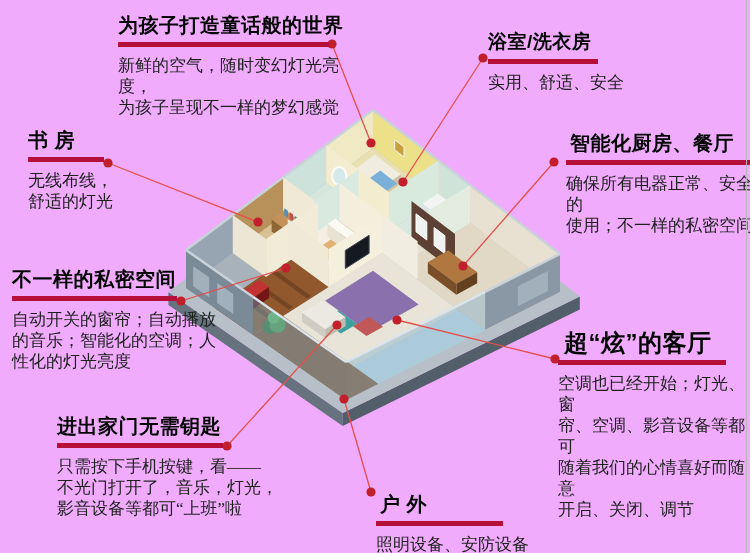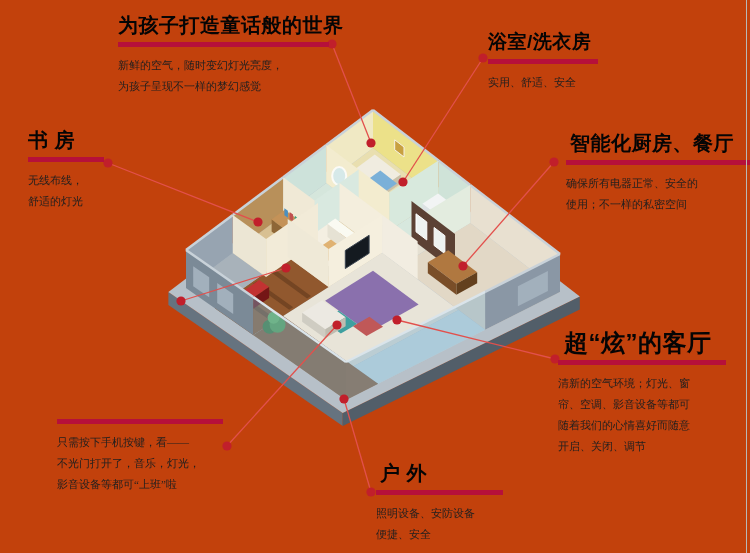--- a/index.html
+++ b/index.html
@@ -1,31 +1,31 @@
 <!DOCTYPE html>
 <html><head>
 <meta charset="utf-8">
 <style>
   html,body{margin:0;padding:0;background:#fff;}
-  .stage{position:relative;width:750px;height:553px;background:#c2410c;overflow:hidden;
+  .stage{position:relative;width:750px;height:553px;background:#f0abfc;overflow:hidden;
          font-family:"Liberation Sans",sans-serif;}
   #house-svg{position:absolute;left:0;top:0;width:750px;height:553px;}
   .callout{position:absolute;}
   .ct{font-weight:bold;font-size:20px;line-height:24px;color:#050505;letter-spacing:0.5px;white-space:pre;}
   .cu{height:5px;background:#b6103a;margin-top:5px;}
-  .cb{font-family:"Liberation Serif",serif;font-size:11px;line-height:21px;color:#1f1f1f;
+  .cb{font-family:"Liberation Serif",serif;font-size:17px;line-height:21px;color:#1f1f1f;
       margin-top:8px;white-space:pre-line;}
   #co-children{left:118px;top:13px;width:250px;}  #co-children .cu{width:211px;}
   #co-bath{left:488px;top:30px;width:185px;}      #co-bath .ct{font-size:19px;}  #co-bath .cu{width:110px;}
   #co-study{left:28px;top:128px;width:140px;}     #co-study .cu{width:76px;}
   #co-kitchen{left:558px;top:131px;width:192px;margin-left:8px;}  #co-kitchen .ct{padding-left:4px;} #co-kitchen .cu{width:186px;}
   #co-private{left:12px;top:267px;width:205px;}   #co-private .cu{width:165px;}
   #co-entry{left:57px;top:414px;width:225px;}     #co-entry .cu{width:166px;}
   #co-living{left:558px;top:331px;width:192px;}   #co-living .ct{font-size:24px;padding-left:6px;} #co-living .cu{width:168px;}
-  #co-outdoor{left:376px;top:461px;width:175px;}  #co-outdoor .ct{padding-left:4px;} #co-outdoor .cu{width:127px;}
+  #co-outdoor{left:376px;top:461px;width:175px;}  #co-outdoor .ct{padding-left:4px;margin-top:31px;} #co-outdoor .cu{width:127px;}
   .edge-line{position:absolute;right:3px;top:0;bottom:0;width:1px;background:#b8b8b8;}
 </style>
 </head>
 <body>
 
 <div class="stage">
 
   <svg id="house-svg" viewBox="0 0 750 553" xmlns="http://www.w3.org/2000/svg">
       <polygon points="168.4,292.0 342.7,413.1 342.7,426.1 168.4,305.0" fill="#66737f"></polygon>
       <polygon points="342.7,413.1 579.8,296.4 579.8,309.4 342.7,426.1" fill="#525e69"></polygon>
@@ -173,32 +173,40 @@
     <div class="cb">实用、舒适、安全</div>
   </div>
 
   <div class="callout" id="co-kitchen">
     <div class="ct">智能化厨房、餐厅</div>
     <div class="cu"></div>
     <div class="cb">确保所有电器正常、安全的
 使用；不一样的私密空间</div>
   </div>
 
+  <div class="callout" id="co-private">
+    <div class="ct">不一样的私密空间</div>
+    <div class="cu"></div>
+    <div class="cb">自动开关的窗帘；自动播放
+的音乐；智能化的空调；人
+性化的灯光亮度</div>
+  </div>
 
   <div class="callout" id="co-entry">
+    <div class="ct">进出家门无需钥匙</div>
     <div class="cu"></div>
     <div class="cb">只需按下手机按键，看——
 不光门打开了，音乐，灯光，
 影音设备等都可“上班”啦</div>
   </div>
 
   <div class="callout" id="co-living">
     <div class="ct">超“炫”的客厅</div>
     <div class="cu"></div>
-    <div class="cb">清新的空气环境；灯光、窗
+    <div class="cb">空调也已经开始；灯光、窗
 帘、空调、影音设备等都可
 随着我们的心情喜好而随意
 开启、关闭、调节</div>
   </div>
 
   <div class="callout" id="co-outdoor">
     <div class="ct">户 外</div>
     <div class="cu"></div>
     <div class="cb">照明设备、安防设备
 便捷、安全</div>

